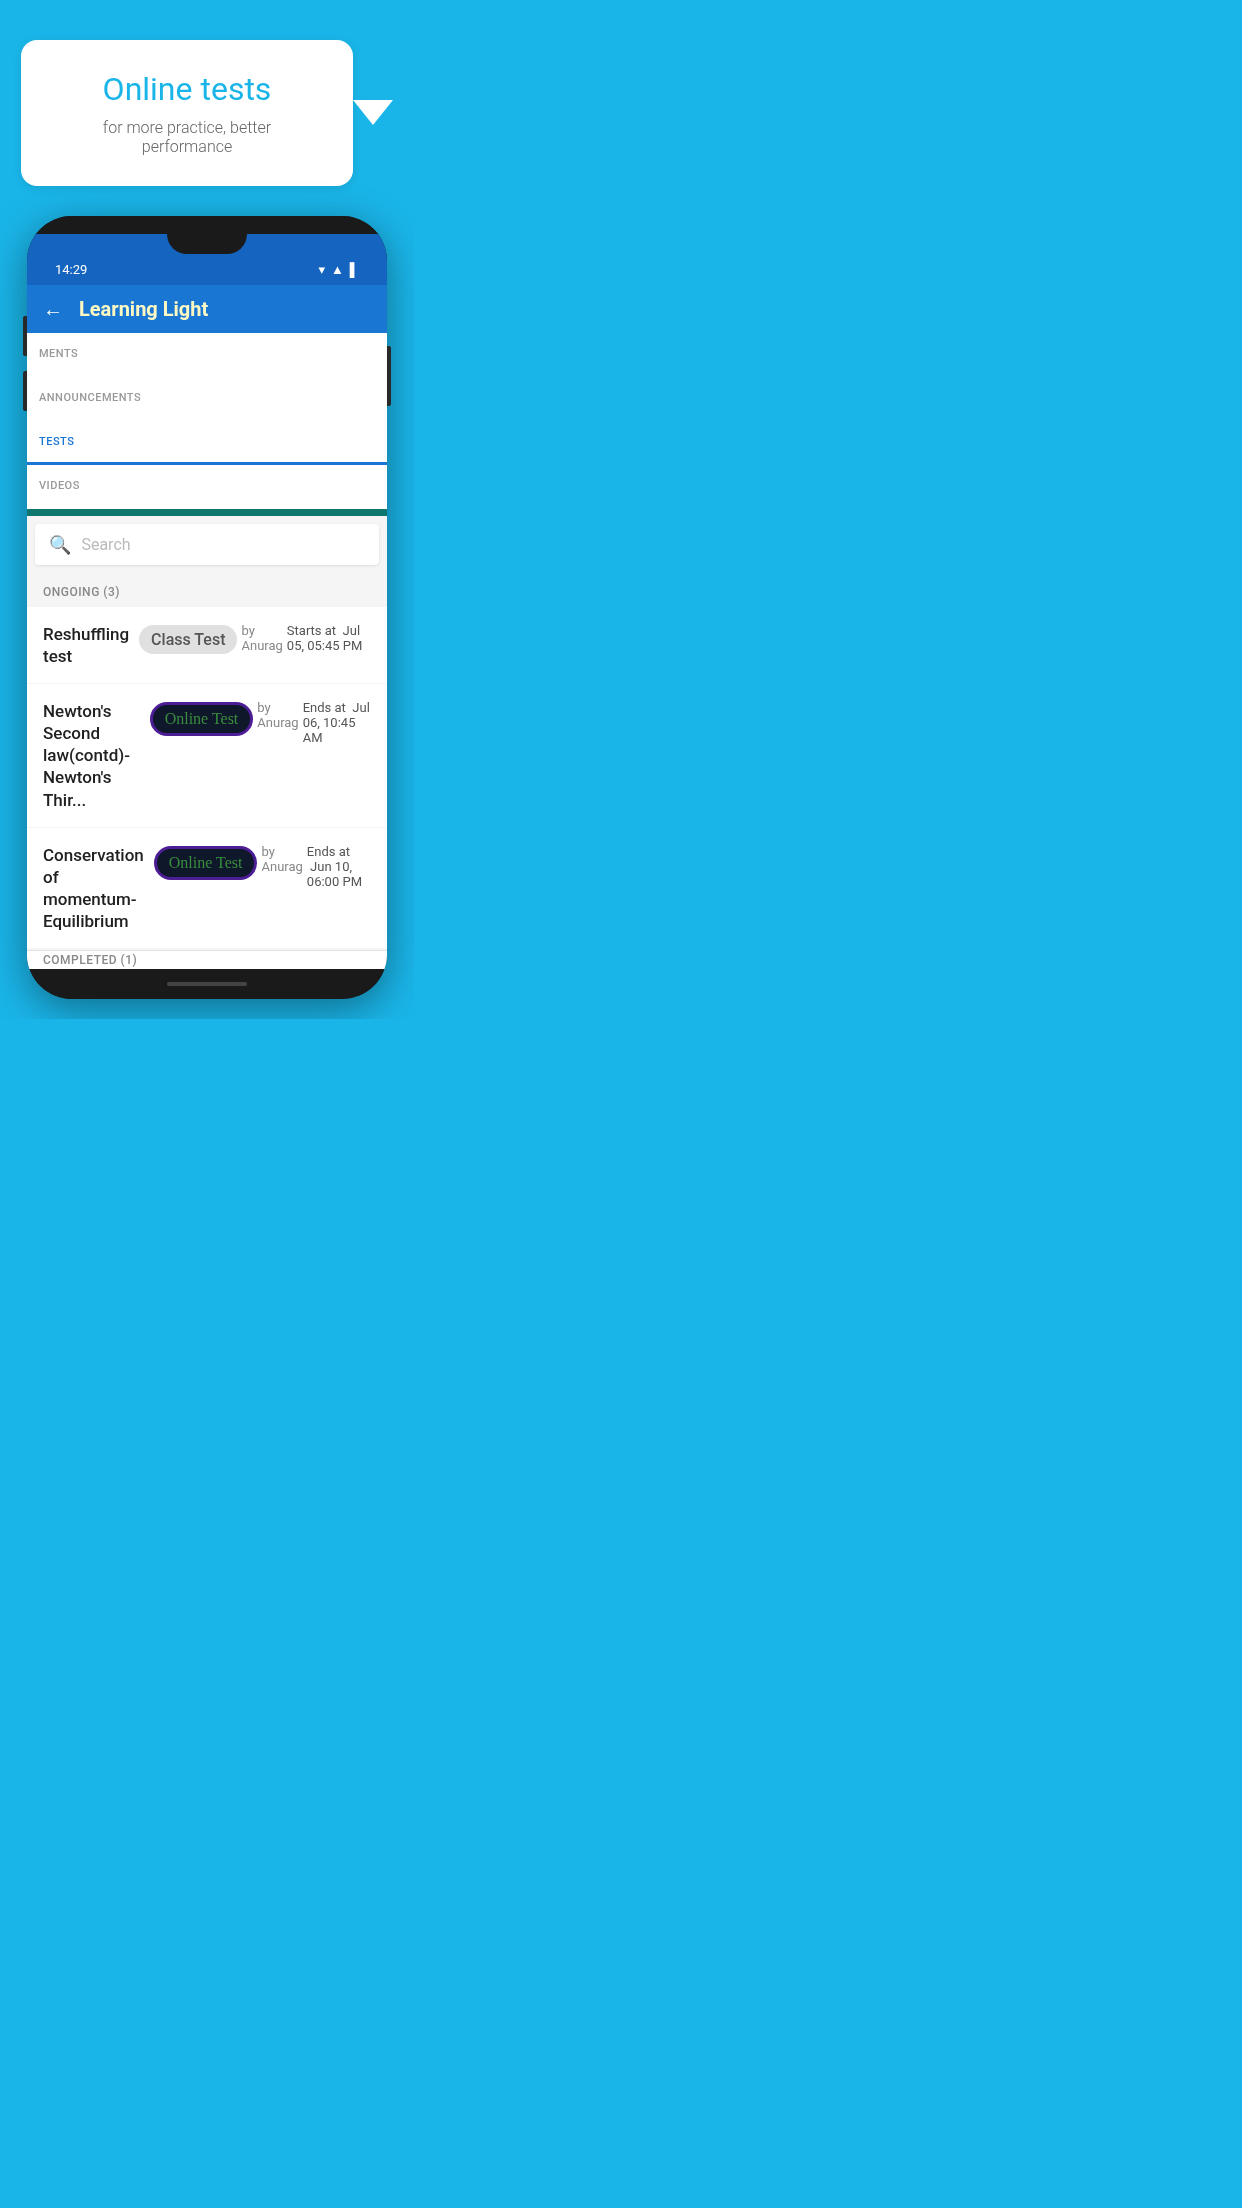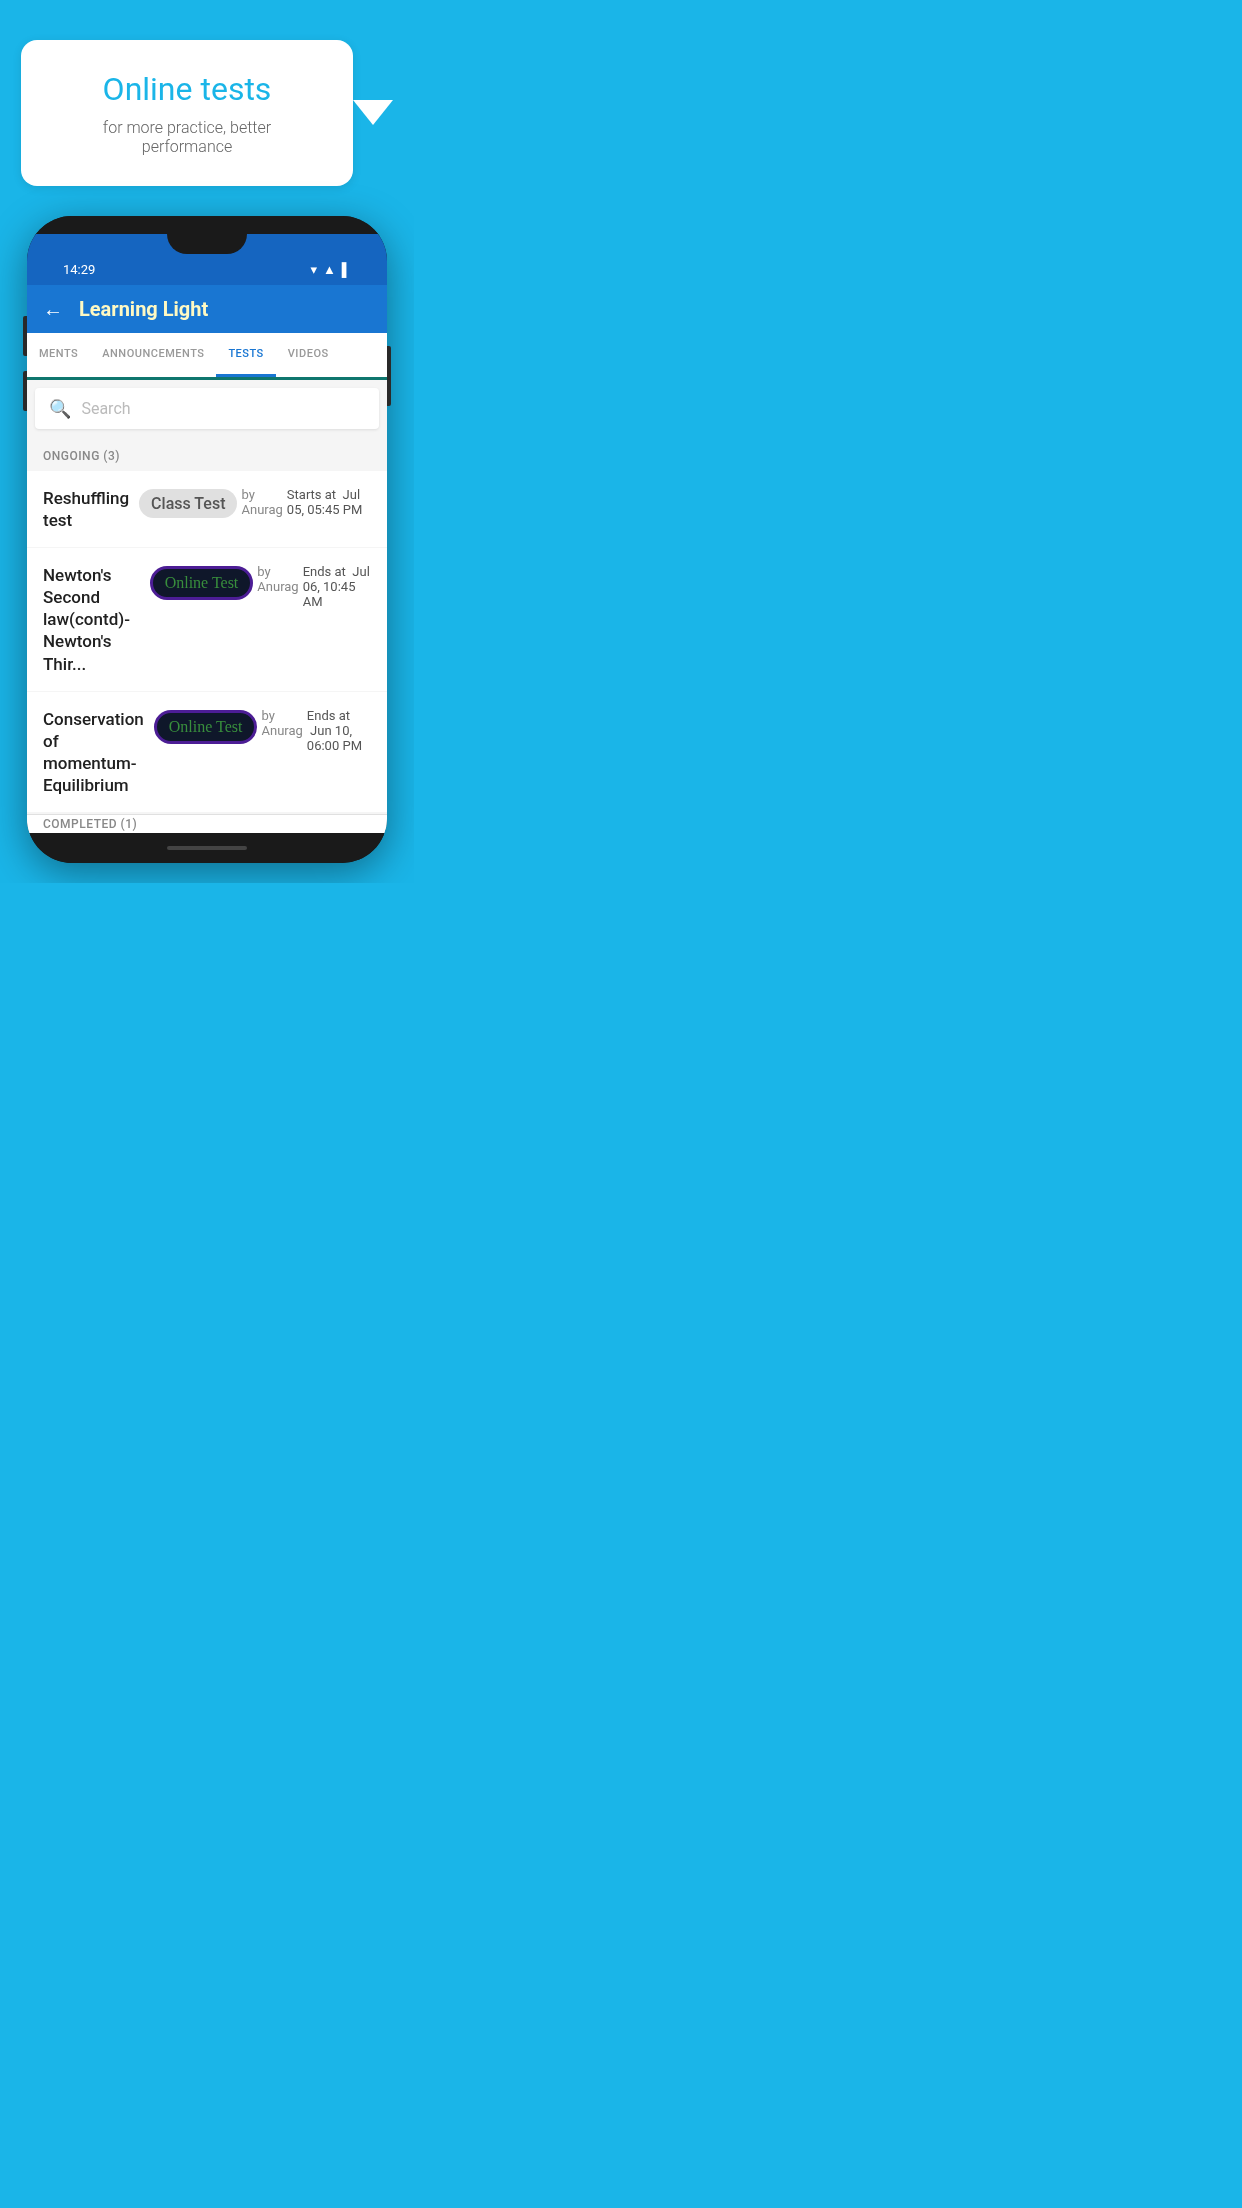--- a/index.html
+++ b/index.html
@@ -65,21 +65,21 @@
       margin-bottom: 20px;
       position: relative;
     }
 
     
     .status-bar {
       background: #1565c0;
       display: flex;
       justify-content: space-between;
       align-items: center;
-      padding: 8px 36px;
+      padding: 8px 28px;
       color: white;
       font-size: 13px;
     }
 
     .status-icons {
       display: flex;
       gap: 6px;
       align-items: center;
     }
 
@@ -116,22 +116,23 @@
     .app-title {
       font-size: 20px;
       font-weight: 700;
       color: #fef9c3;
     }
 
     
     .tabs-bar {
       background: white;
       display: flex;
-      border-bottom: 3px solid #0f766e;
+      border-bottom: 7px solid #0f766e;
       overflow-x: auto;
+      flex-direction: column;
     }
 
     .tab-item {
       padding: 14px 12px;
       font-size: 11px;
       font-weight: 500;
       color: #999;
       letter-spacing: 0.5px;
       white-space: nowrap;
       cursor: pointer;

